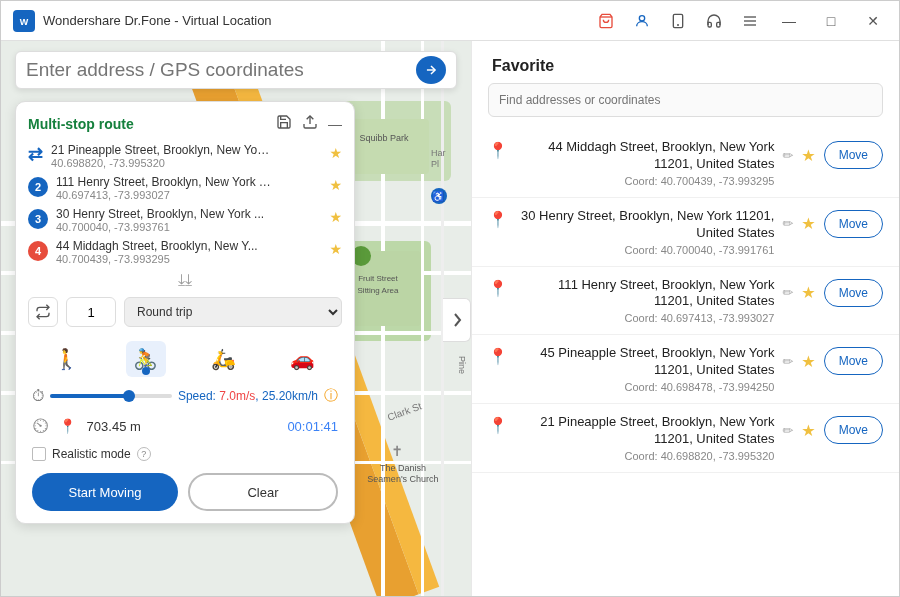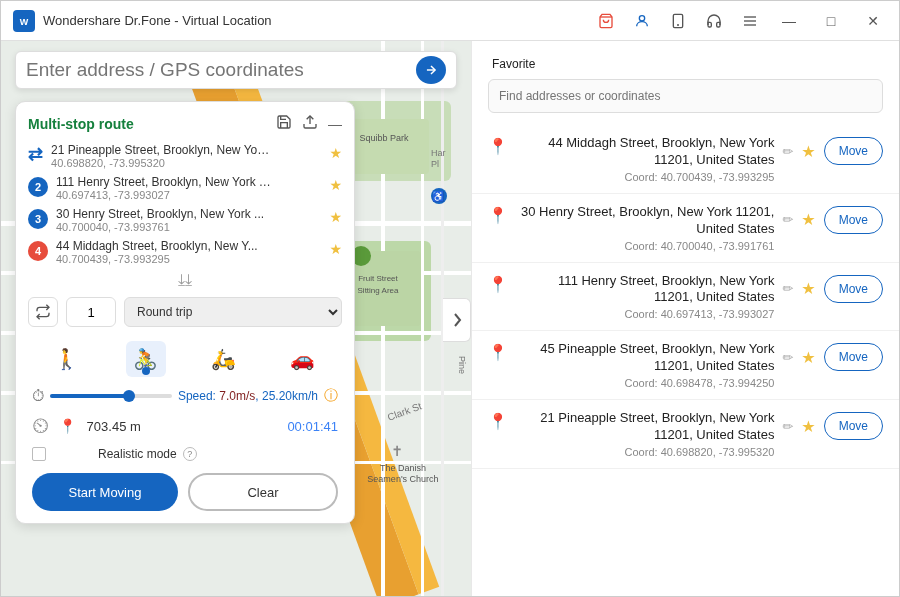--- a/index.html
+++ b/index.html
@@ -80,39 +80,39 @@
     .speed-info { color: #f39c12; font-size: 14px; }
 
     
     .distance-row { display: flex; align-items: center; gap: 10px; margin-bottom: 8px; padding: 0 4px; }
     .distance-val { font-size: 13px; color: #333; }
     .distance-time { font-size: 13px; color: #3b82f6; margin-left: auto; }
 
     
     .realistic-row { display: flex; align-items: center; gap: 6px; margin-bottom: 12px; padding: 0 4px; }
     .realistic-checkbox { width: 14px; height: 14px; border: 1px solid #bbb; border-radius: 2px; cursor: pointer; }
-    .realistic-label { font-size: 12px; color: #333; margin-left: 46px; }
+    .realistic-label { font-size: 12px; color: #333; }
     .realistic-help { width: 14px; height: 14px; border: 1px solid #bbb; border-radius: 50%; display: flex; align-items: center; justify-content: center; font-size: 9px; color: #888; cursor: pointer; }
 
     
     .action-row { display: flex; gap: 10px; padding: 0 4px; }
     .btn-start { flex: 1; height: 38px; background: #1565c0; color: white; border: none; border-radius: 20px; font-size: 13px; font-weight: 400; cursor: pointer; }
     .btn-clear { flex: 1; height: 38px; background: white; color: #333; border: 2px solid #bbb; border-radius: 20px; font-size: 13px; font-weight: 500; cursor: pointer; }
 
     
     .collapse-arrow {
       position: absolute; right: -14px; top: 50%; transform: translateY(-50%);
       width: 28px; height: 44px; background: white; border-radius: 0 6px 6px 0;
       border: 1px solid #ddd; border-left: none; display: flex; align-items: center; justify-content: center;
       cursor: pointer; z-index: 20; color: #555;
     }
 
     
     .right-panel { flex: 1; background: white; border-left: 1px solid #e8e8e8; overflow: hidden; display: flex; flex-direction: column; }
-    .fav-header { padding: 16px 20px 8px 20px; font-size: 12px; font-weight: 400; color: #222; }
+    .fav-header { padding: 16px 20px 8px 20px; font-size: 16px; font-weight: 700; color: #222; }
     .fav-search { margin: 0 16px 12px 16px; }
     .fav-search input { width: 100%; height: 34px; border: 1px solid #ddd; border-radius: 6px; padding: 0 10px; font-size: 12px; color: #999; outline: none; background: #fafafa; }
     .fav-list { flex: 1; overflow-y: auto; }
     .fav-item { display: flex; align-items: flex-start; gap: 8px; padding: 10px 16px; border-bottom: 1px solid #f0f0f0; }
     .fav-item-pin { color: #888; font-size: 16px; margin-top: 2px; flex-shrink: 0; }
     .fav-item-info { flex: 1; text-align: right; }
     .fav-item-name { font-size: 13px; color: #222; font-weight: 500; line-height: 1.3; }
     .fav-item-coord { font-size: 11px; color: #888; margin-top: 2px; }
     .fav-item-actions { display: flex; align-items: center; gap: 8px; flex-shrink: 0; margin-top: 2px; }
     .fav-edit { color: #aaa; font-size: 13px; cursor: pointer; }
@@ -335,21 +335,21 @@
           <div class="transport-btn">🛵</div>
           <div class="transport-btn">🚗</div>
         </div>
 
         <div class="speed-row">
           <span class="speed-icon">⏱</span>
           <div class="speed-slider-wrap">
             <div class="speed-slider-fill"></div>
             <div class="speed-slider-thumb"></div>
           </div>
-          <span class="speed-text">Speed: <span style="color:#7f1d1d;">7.0m/s</span>, <span style="color:#1565c0;">25.20km/h</span></span>
+          <span class="speed-text">Speed: <span style="color:#ef4444;">7.0m/s</span>, <span style="color:#1565c0;">25.20km/h</span></span>
           <span class="speed-info">ⓘ</span>
         </div>
 
         <div class="distance-row">
           <span style="font-size:22px;color:#888;">⏲</span>
           <span style="color:#f0c040;font-size:14px;">📍</span>
           <span class="distance-val">703.45 m</span>
           <span class="distance-time" style="margin-left:auto;">00:01:41</span>
         </div>
 

